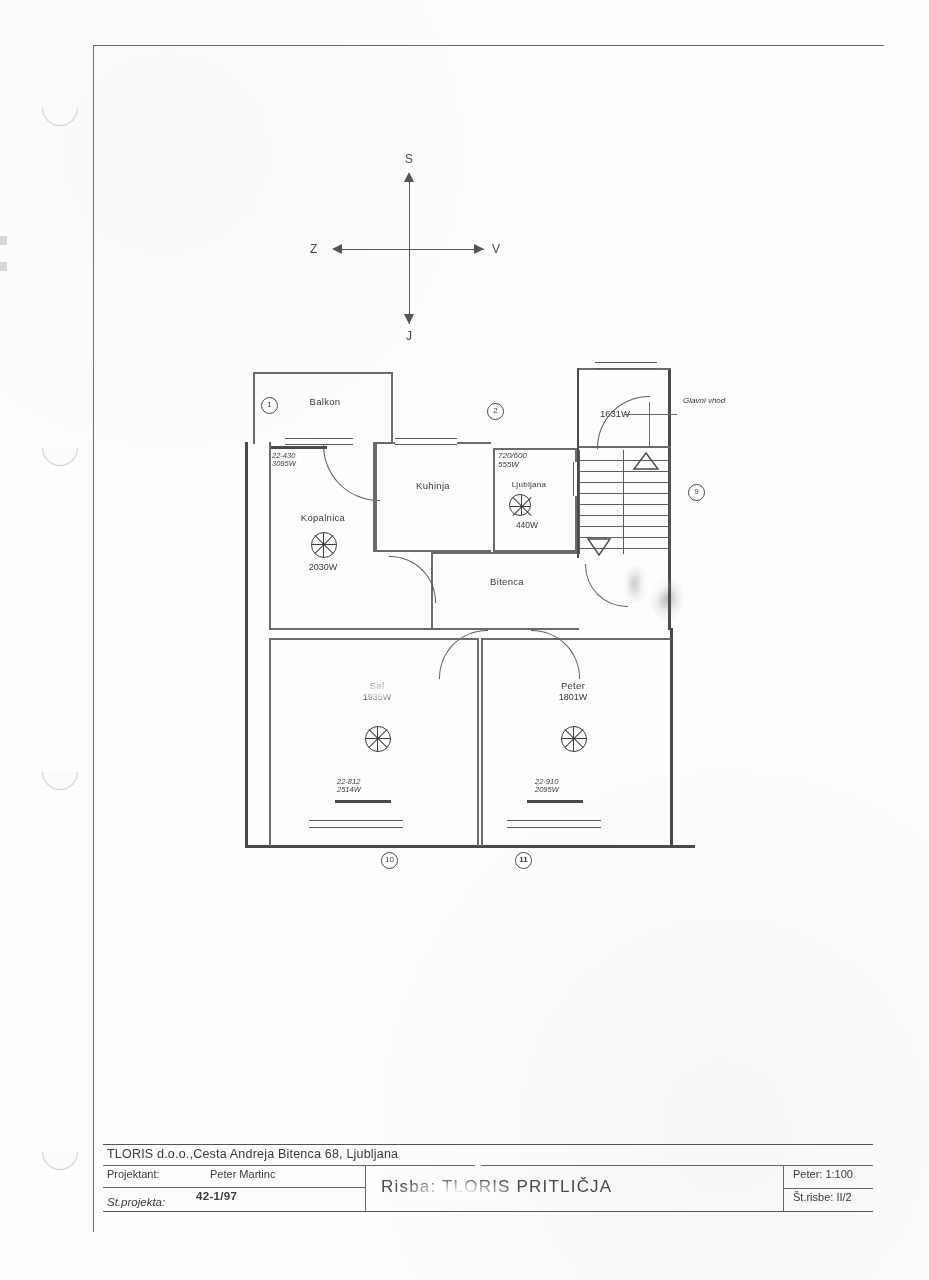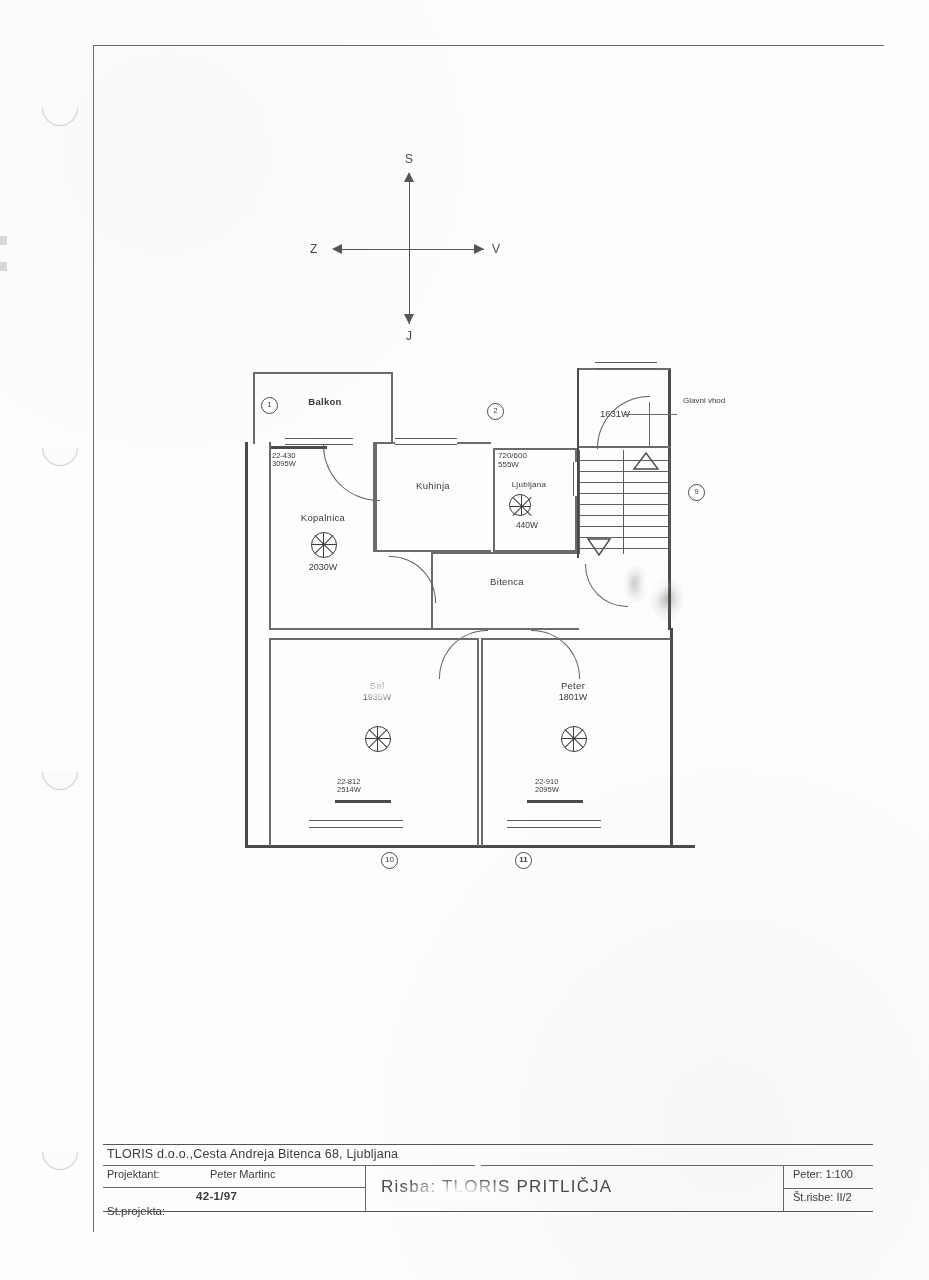--- a/index.html
+++ b/index.html
@@ -91,20 +91,21 @@
   }
   .rwatt{
     position:absolute;text-align:center;
     font-size:9px;color:#3a3a3a;white-space:nowrap;
     font-family:"Liberation Sans", sans-serif;
   }
   .tag{
     position:absolute;font-size:7.5px;color:#3b3b3b;
     white-space:nowrap;line-height:1.12;
     font-family:"Liberation Sans", sans-serif;
+    font-style:italic;
   }
 
   
   .rad{
     position:absolute;width:24px;height:24px;border-radius:50%;
     border:1.2px solid #3d3d3d;background:#fff;
   }
   .rad:before,.rad:after{
     content:"";position:absolute;background:#3d3d3d;
   }
@@ -153,21 +154,21 @@
     font-family:"Liberation Sans", sans-serif;color:#3a3a3a;
   }
   #tb-top-line{position:absolute;left:0;top:0;width:770px;border-top:1.3px solid #555;}
   .tb-text{position:absolute;white-space:nowrap;}
   #tb-company{left:4px;top:3px;font-size:12.5px;letter-spacing:.2px;}
   #tb-rule1{position:absolute;left:0;top:21px;width:372px;border-top:1.1px solid #666;}
   #tb-rule1b{position:absolute;left:378px;top:21px;width:392px;border-top:1.1px solid #666;}
   #tb-proj-label{left:4px;top:24px;font-size:11px;}
   #tb-proj-name{left:107px;top:24px;font-size:11px;}
   #tb-rule2{position:absolute;left:0;top:43px;width:262px;border-top:1.1px solid #666;}
-  #tb-num-label{left:4px;top:61px;font-size:11.5px;}
+  #tb-num-label{left:4px;top:52px;font-size:11.5px;font-style:italic;}
   #tb-num-val{left:93px;top:46px;font-size:11.5px;font-weight:bold;letter-spacing:.3px;}
   #tb-rule3{position:absolute;left:0;top:67px;width:770px;border-top:1.2px solid #555;}
   #tb-vsep1{position:absolute;left:262px;top:21px;height:46px;border-left:1.1px solid #666;}
   #tb-vsep2{position:absolute;left:680px;top:21px;height:46px;border-left:1.1px solid #666;}
   #tb-title{left:278px;top:33px;font-size:17px;letter-spacing:1.2px;color:#4a4a4a;}
   #tb-scale{left:690px;top:24px;font-size:11px;}
   #tb-rule4{position:absolute;left:680px;top:44px;width:90px;border-top:1.1px solid #666;}
   #tb-sheet{left:690px;top:47px;font-size:11px;}
 </style>
 </head>
@@ -202,21 +203,21 @@
 <div id="plan">
 
   <div class="wall" style="left:0;top:74px;width:2.5px;height:406px;"></div>
   <div class="wall" style="left:0;top:477px;width:450px;height:2.5px;"></div>
   <div class="wall" style="left:423px;top:0;width:2.5px;height:262px;"></div>
   <div class="wall" style="left:425px;top:260px;width:2.5px;height:219px;"></div>
 
   <div class="wall-thin" style="left:8px;top:4px;width:140px;height:1.6px;"></div>
   <div class="wall-thin" style="left:8px;top:4px;width:1.6px;height:72px;"></div>
   <div class="wall-thin" style="left:146px;top:4px;width:1.6px;height:72px;"></div>
-  <div class="rlabel" style="left:40px;top:28px;width:80px;font-weight:bold;">Balkon</div>
+  <div class="rlabel" style="left:40px;top:28px;width:80px;">Balkon</div>
   <div class="bubble" style="left:16px;top:29px;">1</div>
 
   <div class="wall-thin" style="left:24px;top:74px;width:1.8px;height:188px;"></div>
   <div class="wall-thin" style="left:24px;top:260px;width:210px;height:1.8px;"></div>
   <div class="wall-thin" style="left:128px;top:74px;width:1.8px;height:110px;"></div>
   <div class="win" style="left:40px;top:70px;width:68px;height:5px;"></div>
   <div class="wall" style="left:26px;top:78px;width:56px;height:3px;"></div>
   <div class="tag" style="left:27px;top:84px;">
     <span>22-430</span><br>
     <span>3095W</span>

